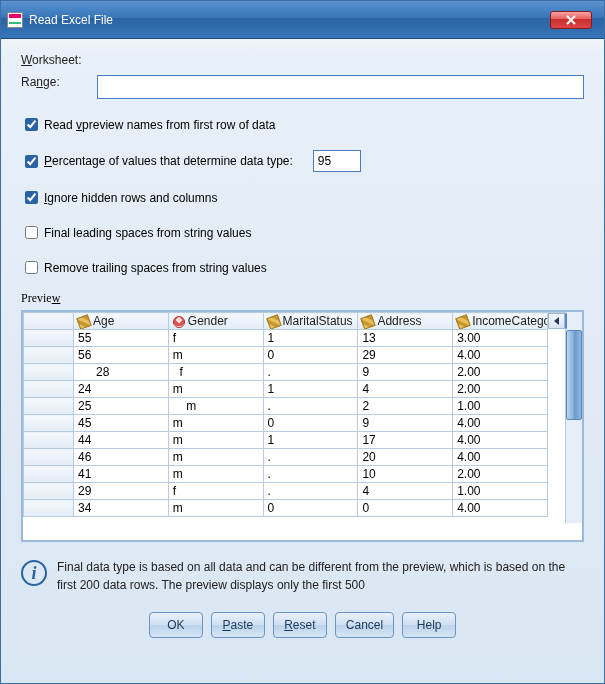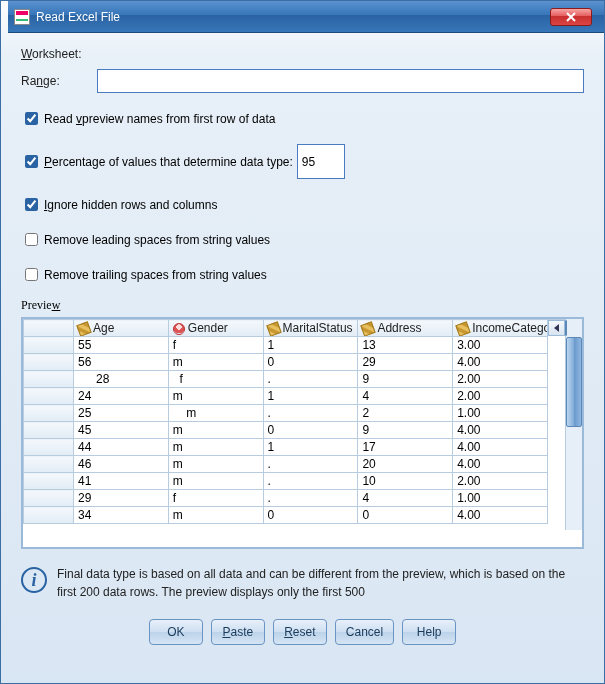--- a/index.html
+++ b/index.html
@@ -14,28 +14,27 @@
   }
   .window {
     width: 605px;
     height: 684px;
     border: 1px solid #3a6ea5;
     background: linear-gradient(to bottom, #fdfefe, #e8f0f8 8%, #d9e6f3 100%);
     display: flex;
     flex-direction: column;
   }
   .titlebar {
-    height: 32px;
+    height: 38px;
     background: linear-gradient(to bottom, #5b92d0 0%, #3776b9 45%, #2a63a3 46%, #3776b9 100%);
     display: flex;
     align-items: center;
     padding: 0 12px 0 6px;
     color: #fff;
     border-bottom: 1px solid #1f497d;
-    margin-left: 7px;
   }
   .titlebar .app-icon {
     width: 16px; height: 16px; margin-right: 6px;
     background: #fff; border: 1px solid #888;
     position: relative;
   }
   .titlebar .app-icon::before {
     content:""; position:absolute; left:1px; top:1px; width:12px; height:4px;
     background:#e06; 
   }
@@ -53,21 +52,21 @@
     display:flex; align-items:center; justify-content:center;
     font-weight:bold; font-size:11px;
     cursor:pointer;
   }
   .content {
     flex: 1;
     padding: 14px 20px 10px 20px;
     display:flex; flex-direction:column;
   }
   .filepath { margin-bottom: 10px; color:#222; }
-  .row { display:flex; align-items:center; margin-bottom:8px; }
+  .row { display:flex; align-items:flex-start; margin-bottom:8px; }
   .row label { width:76px; color:#222; }
   .row label .mn { text-decoration: underline; }
   .select {
     flex:1; height:24px;
     border:1px solid #6f9cc8;
     background:#f5faff;
     padding: 0 18px 0 6px;
     display:flex; align-items:center;
     position:relative;
     color:#333;
@@ -80,21 +79,21 @@
     flex:1; height:24px;
     border:1px solid #4a7abf;
     background:#fff;
     padding:0 6px;
     font-family:inherit; font-size:12px;
   }
   .chkrow { display:flex; align-items:center; margin: 8px 0; }
   .chkrow input[type=checkbox] { margin-right:6px; width:13px; height:13px; accent-color:#2a63a3;}
   .chkrow .mn { text-decoration: underline; }
   .pct-input {
-    width:48px; height:35px; margin-left:4px;
+    width:48px; height:22px; margin-left:20px;
     border:1px solid #4a7abf; background:#fff;
     text-align:left; padding:0 4px;
     font-family:inherit; font-size:12px;
   }
   .preview-label { margin-top:6px; margin-bottom:4px;font-family:Liberation Serif, serif; }
   .preview-label .mn { text-decoration: underline; }
   .table-container {
     border:2px solid #9bb9d9;
     background:#fff;
     height:232px;
@@ -232,21 +231,21 @@
       <input class="pct-input" type="text" value="95" style="">
     </div>
 
     <div class="chkrow">
       <input type="checkbox" checked="" style="">
       <span><span class="mn">I</span><span>gnore hidden rows and columns</span></span>
     </div>
 
     <div class="chkrow">
       <input type="checkbox" style="">
-      <span>Remove leading spaces from string values</span>
+      <span>Final leading spaces from string values</span>
     </div>
 
     <div class="chkrow">
       <input type="checkbox" style="">
       <span>Remove trailing spaces from string values</span>
     </div>
 
     <div class="preview-label"><span>Previe</span><span class="mn">w</span></div>
 
     <div class="table-container">

